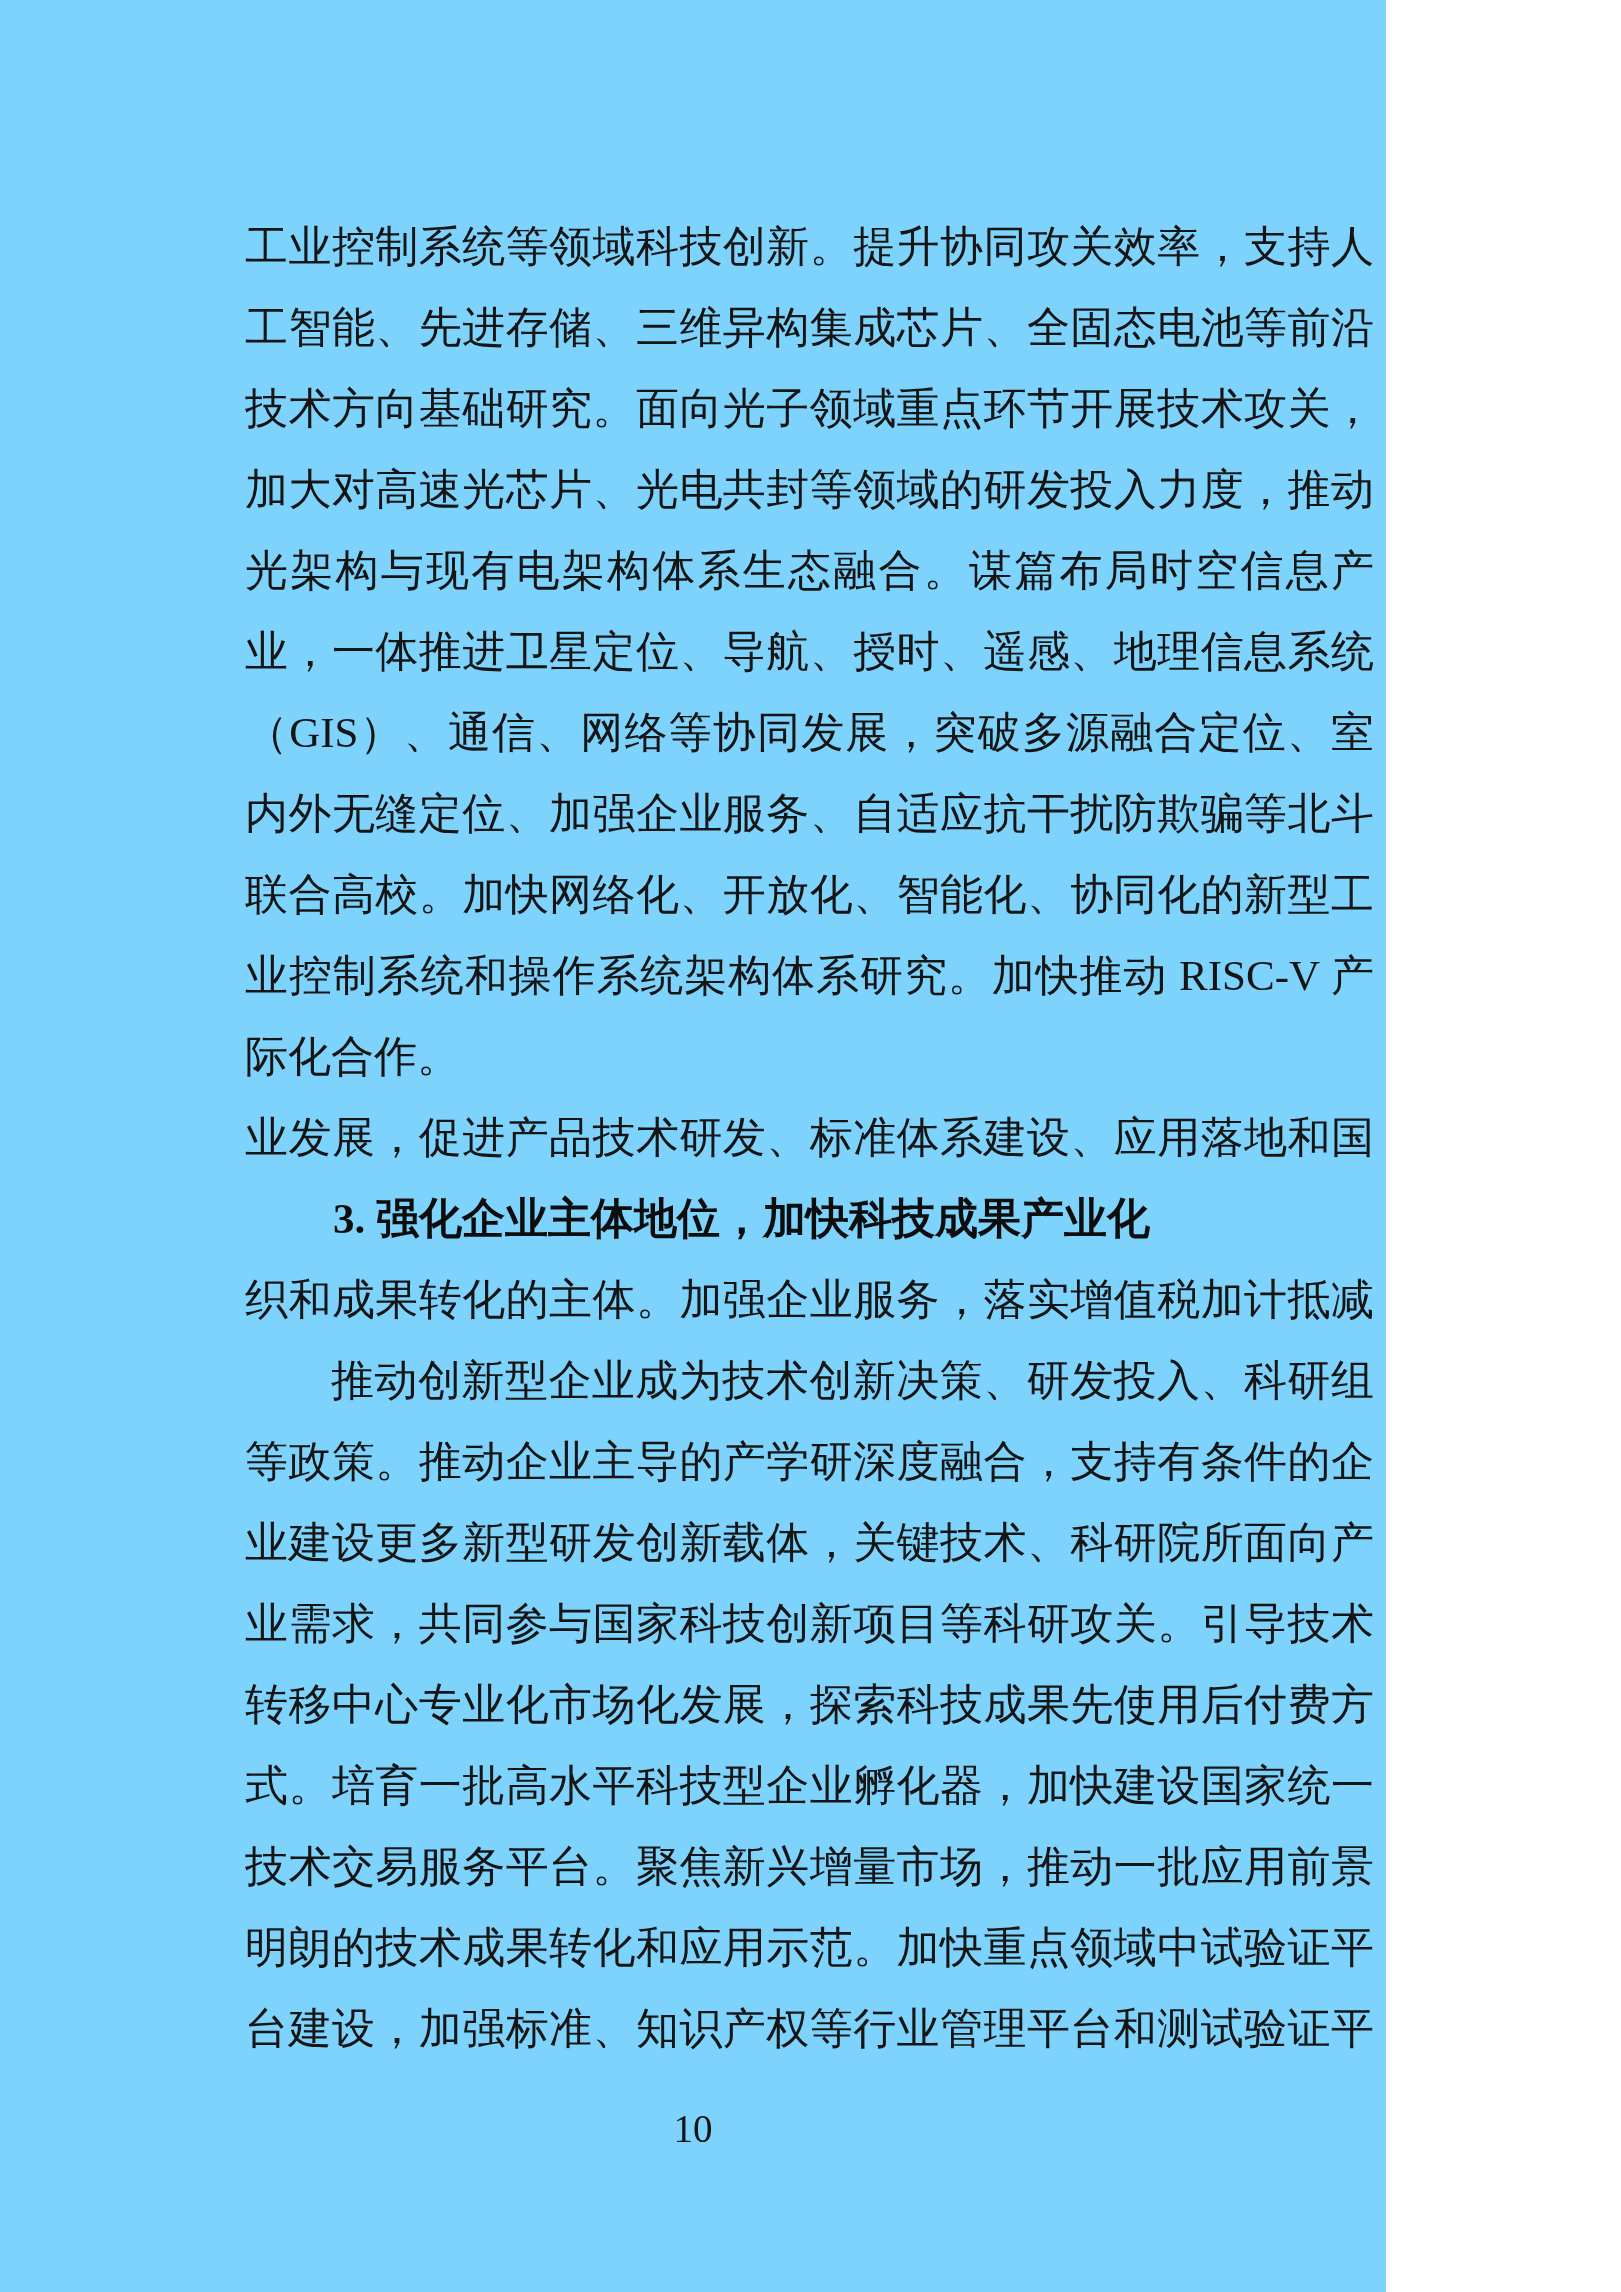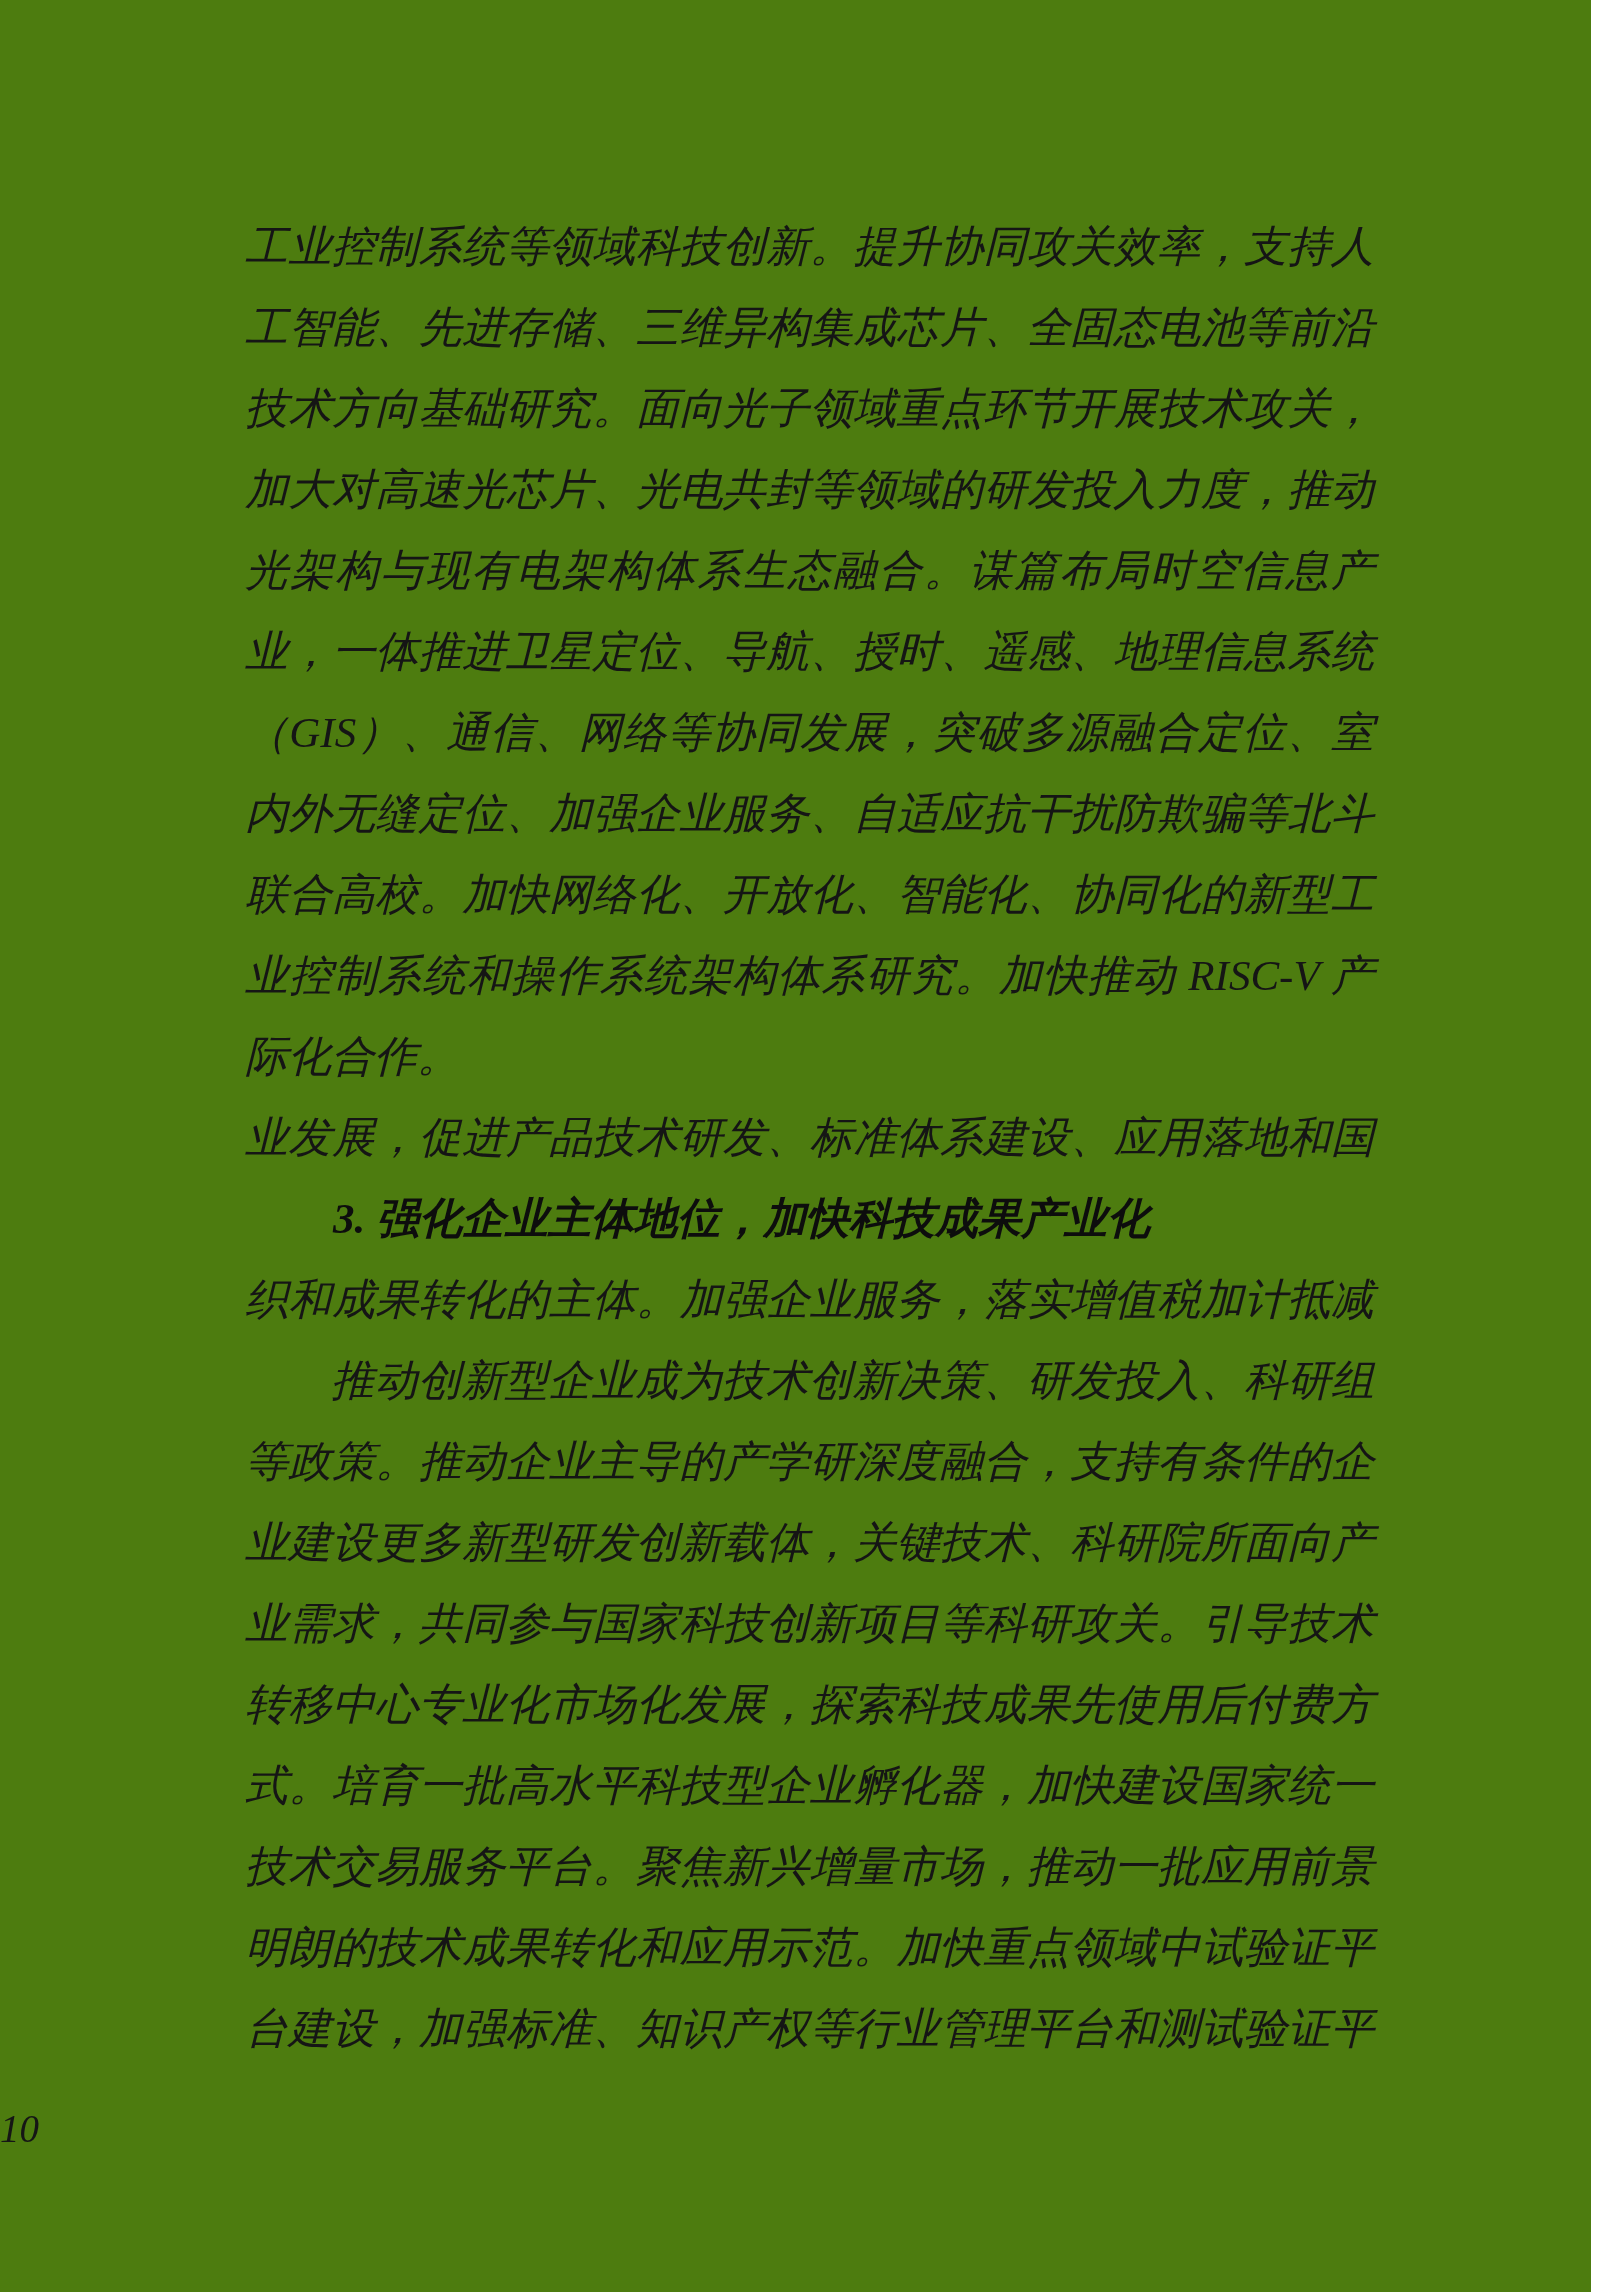--- a/index.html
+++ b/index.html
@@ -2,27 +2,26 @@
 <html lang="zh"><head>
 <meta charset="utf-8">
 <style>
   html, body {
     margin: 0;
     padding: 0;
     background: #ffffff;
   }
   .page {
     position: relative;
-    width: 1591px;
+    width: 1386px;
     height: 2293px;
-    background: #4d7c0f;
+    background: #7dd3fc;
     font-family: "Liberation Serif", "DejaVu Serif", serif;
     color: #151515;
     overflow: hidden;
-    font-style: italic;
   }
   .text-block {
     position: absolute;
     left: 245px;
     top: 206px;
     width: 1129px;
     font-size: 43px;
     line-height: 81px;
   }
   .line {
@@ -43,20 +42,21 @@
     line-height: 81px;
     font-weight: 700;
     text-align: left;
     color: #0d0d0d;
   }
   .page-number {
     position: absolute;
     top: 2107px;
     left: 0;
     width: 100%;
+    text-align: center;
     font-size: 39px;
     line-height: 43px;
     color: #151515;
   }
 </style>
 </head>
 <body>
 
 <div class="page">
   <div class="text-block">

